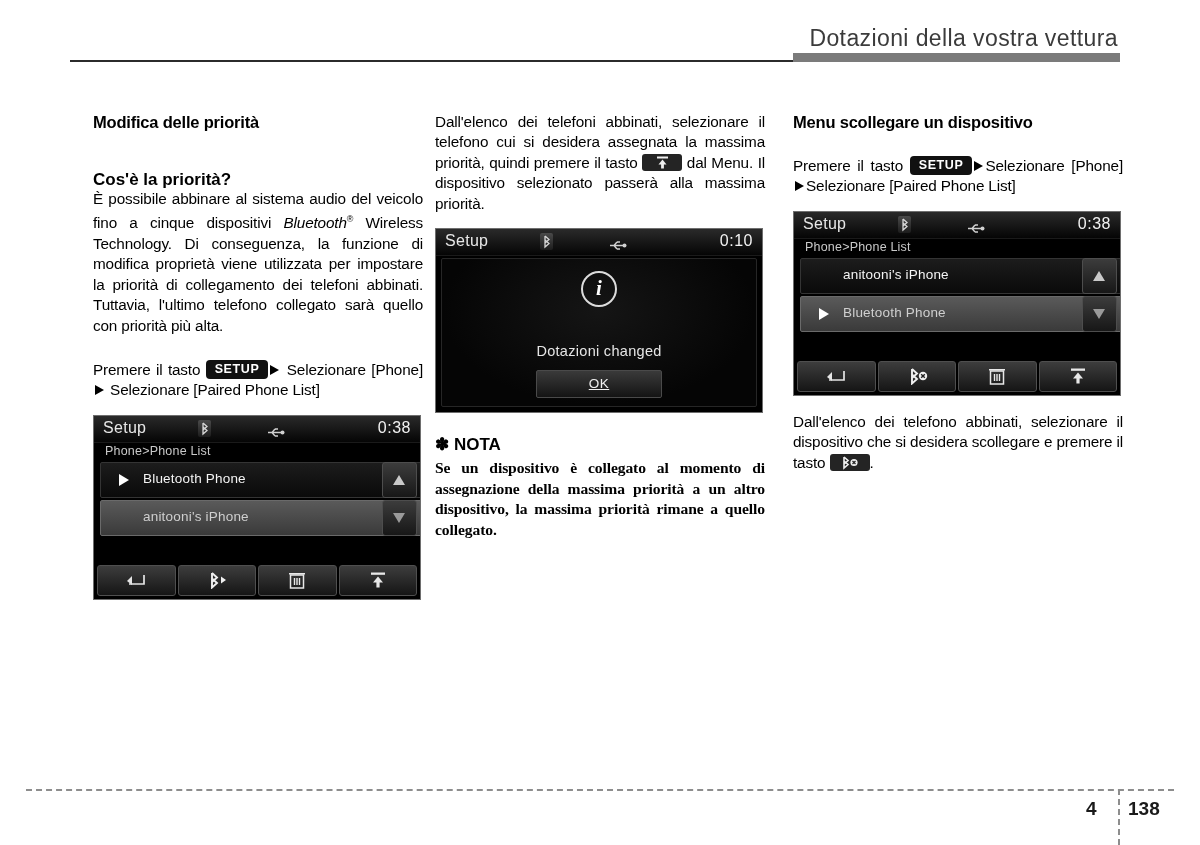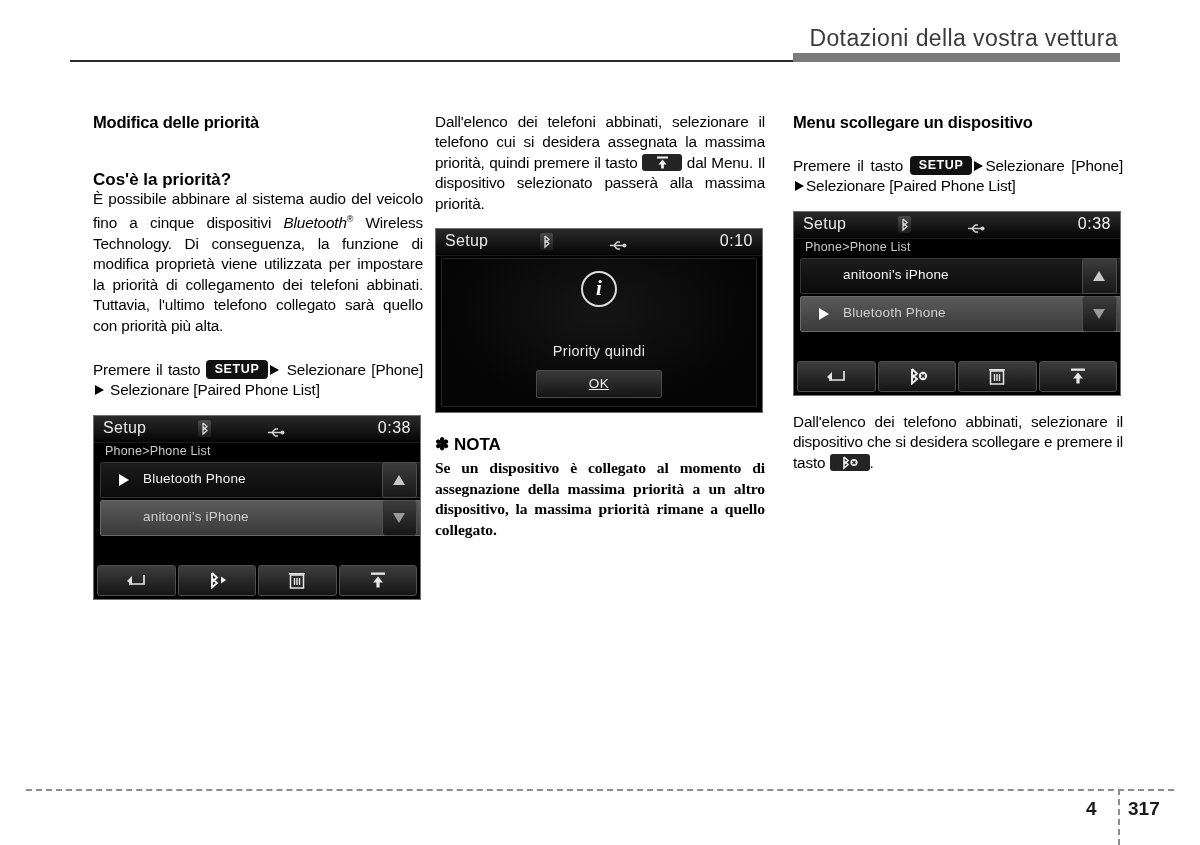--- a/index.html
+++ b/index.html
@@ -472,21 +472,21 @@
     <div class="scr-usb">
       <svg width="20" height="11" viewBox="0 0 20 11">
         <path d="M2 5.5 L16 5.5 M6 5.5 L9 2 M9 2 L12 2 M6 5.5 L9 9 M9 9 L12 9" stroke="#d0d0d0" stroke-width="1.4" fill="none"></path>
         <circle cx="16.5" cy="5.5" r="2" fill="#d0d0d0"></circle>
       </svg>
     </div>
     <div class="scr-clock">0:10</div>
 
     <div class="scr-dialog-body">
       <div class="dlg-info">i</div>
-      <div class="dlg-msg">Priority quindi</div>
+      <div class="dlg-msg">Dotazioni changed</div>
       <div class="dlg-ok">OK</div>
     </div>
   </div>
 
   <div class="gap-md"></div>
 
   <div>
     <p class="nota-head"><span class="nota-star">✽</span> <span>NOTA</span></p>
     <p class="nota-body">Se un dispositivo è collegato al momento di assegnazione della massima priorità a un altro dispositivo, la massima priorità rimane a quello collegato.</p>
   </div>
@@ -573,13 +573,13 @@
   <p class="body"><span>Dall'elenco dei telefono abbinati, selezionare il dispositivo che si desidera scollegare e premere il tasto </span><span class="chip-icon"><svg width="40" height="17" viewBox="0 0 40 17">
           <path d="M14 3 L18 6.5 L14 10 L14 3 M14 7 L18 10.5 L14 14 L14 7" fill="none" stroke="#f0f0f0" stroke-width="1.6"></path>
           <circle cx="24" cy="8.5" r="3.6" fill="#f0f0f0"></circle>
           <path d="M22.5 7 L25.5 10 M25.5 7 L22.5 10" stroke="#242424" stroke-width="1.2"></path>
         </svg></span><span>.</span></p>
 </div>
 
 <div class="footer-rule"></div>
 <div class="footer-sep"></div>
 <div class="footer-chapter">4</div>
-<div class="footer-page">317</div>
+<div class="footer-page">138</div>
 
 </body></html>

